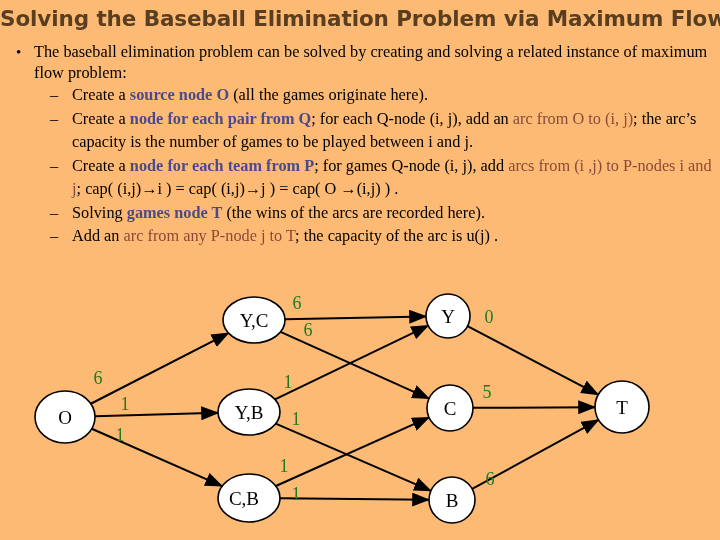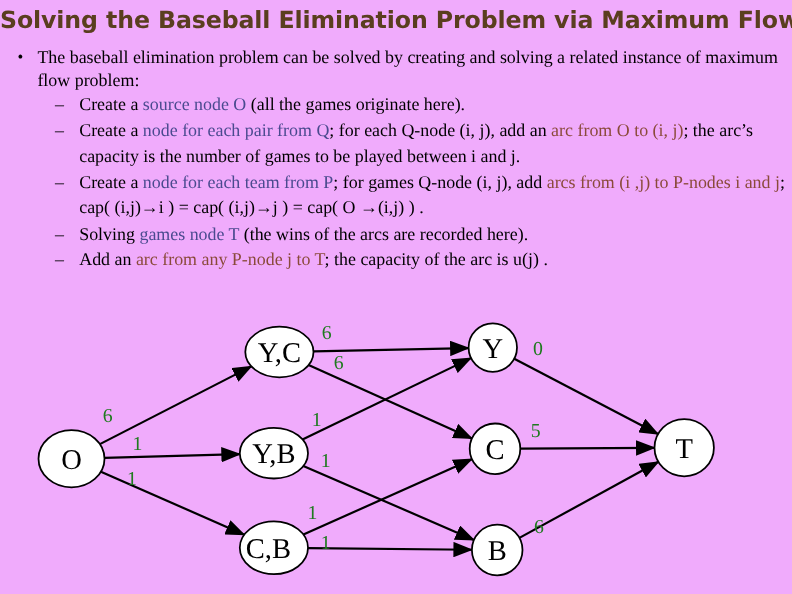--- a/index.html
+++ b/index.html
@@ -4,21 +4,21 @@
 <style>
   html, body {
     margin: 0;
     padding: 0;
     background: #ffffff;
   }
   #slide {
     position: relative;
     width: 720px;
     height: 540px;
-    background: #f0abfc;
+    background: #fdba74;
     overflow: hidden;
     font-family: "Liberation Serif", "DejaVu Serif", serif;
   }
 
   
   #title {
     position: absolute;
     left: 0;
     top: 6px;
     width: 720px;
@@ -60,36 +60,36 @@
     line-height: 23.5px;
     color: #000000;
   }
   .lvl2 > .dash {
     position: absolute;
     left: 42px;
     top: 0;
     font-size: 16.3px;
     line-height: 23.5px;
   }
-  .purple { color: #4a4a8f; }
+  .purple { color: #4a4a8f; font-weight: bold; }
   .rust   { color: #8a4a3a; }
 
   
   #diagram {
     position: absolute;
     left: 0;
     top: 0;
     width: 720px;
     height: 540px;
     pointer-events: none;
   }
   .node-label {
     position: absolute;
     font-family: "Liberation Serif", "DejaVu Serif", serif;
-    font-size: 26px;
+    font-size: 19px;
     color: #000000;
     transform: translate(-50%, -50%);
     white-space: nowrap;
   }
   .cap-label {
     position: absolute;
     font-family: "Liberation Serif", "DejaVu Serif", serif;
     font-size: 18px;
     color: #1f7a1f;
     transform: translate(-50%, -50%);

